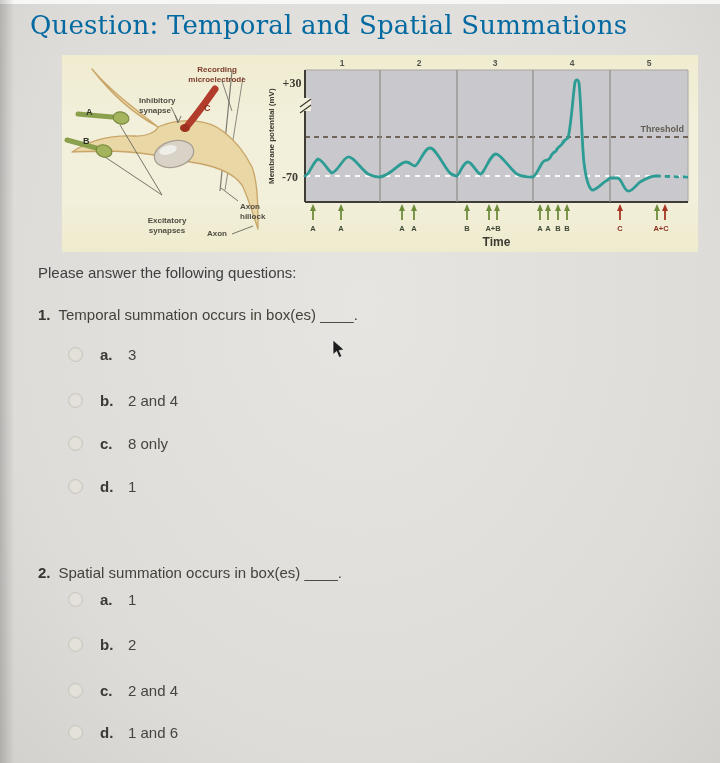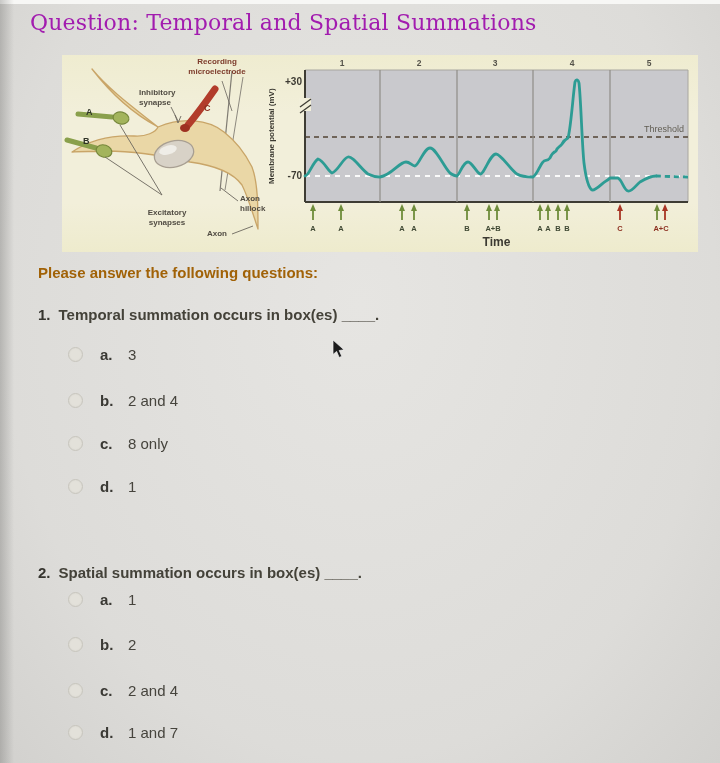--- a/index.html
+++ b/index.html
@@ -5,56 +5,56 @@
   html,body{margin:0;padding:0;}
   body{
     width:720px;height:763px;position:relative;overflow:hidden;
     background:radial-gradient(ellipse at 50% 40%, #e6e5e2 0%, #dddcd9 70%, #d2d1ce 100%);
     font-family:"Liberation Sans", sans-serif;
   }
   .edge-top{position:absolute;left:0;top:0;width:100%;height:4px;background:#f7f7f5;}
   .edge-left{position:absolute;left:0;top:0;width:14px;height:100%;background:linear-gradient(90deg, rgba(80,80,78,.28), rgba(80,80,78,0));}
   .title{
     position:absolute;left:30px;top:10px;width:660px;
-    font-family:"DejaVu Serif", serif;font-size:22px;font-weight:500;color:#a21caf;letter-spacing:.2px;
+    font-family:"DejaVu Serif", serif;font-size:26px;font-weight:500;color:#0369a1;letter-spacing:.2px;
   }
   
   .figure{
     position:absolute;left:62px;top:55px;width:636px;height:197px;
     background:linear-gradient(180deg,#efecd0 0%, #f2efda 30%, #f2efda 75%, #eeebcd 100%);
   }
   .figure svg{position:absolute;left:0;top:0;}
   .flabel{position:absolute;line-height:1.25;color:#514c43;font-size:8px;font-weight:700;}
-  .prelines{white-space:pre-line;}
+  .prelines{white-space:pre-line;margin-top:8px;}
   .lbl-recording{left:113px;top:2px;width:84px;text-align:center;color:#7d3b2b;}
   .lbl-inhibitory{left:77px;top:33px;width:62px;text-align:left;}
   .lbl-excitatory{left:71px;top:153px;width:68px;text-align:center;}
   .lbl-hillock{left:178px;top:139px;width:44px;text-align:left;}
   .lbl-axon{left:145px;top:174px;width:36px;text-align:left;}
   .lbl-a{left:24px;top:52px;width:12px;color:#2e3226;font-size:9px;}
   .lbl-b{left:21px;top:81px;width:12px;color:#2e3226;font-size:9px;}
   .lbl-c{left:142px;top:48px;width:12px;color:#8c2f20;font-size:9px;}
   .ylabel{
     position:absolute;left:202px;top:15px;height:132px;width:14px;
     writing-mode:vertical-rl;transform:rotate(180deg);
     display:flex;align-items:center;justify-content:center;
     font-size:8px;font-weight:700;color:#3d3b33;
   }
-  .ytick{position:absolute;font-size:10px;font-weight:700;color:#3d3b33;text-align:right;}
+  .ytick{position:absolute;font-size:12px;font-weight:700;color:#3d3b33;text-align:center;font-family:Liberation Serif, serif;}
   .ytick-top{left:220px;top:21px;width:20px;}
   .ytick-bottom{left:216px;top:115px;width:24px;}
-  .lbl-threshold{position:absolute;left:520px;top:69px;width:102px;text-align:right;font-size:9px;font-weight:400;color:#615d53;}
+  .lbl-threshold{position:absolute;left:520px;top:69px;width:102px;text-align:right;font-size:9px;font-weight:700;color:#615d53;}
   .lbl-time{position:absolute;left:384px;top:180px;width:101px;text-align:center;font-size:12px;font-weight:700;color:#3c3a32;}
   .boxnum{font-size:8.5px;font-weight:700;fill:#55534a;}
   .stimletter{font-size:7.5px;font-weight:700;}
   
-  .instructions{position:absolute;left:38px;top:264px;font-size:15px;font-weight:700;color:#a16207;}
+  .instructions{position:absolute;left:38px;top:264px;font-size:15px;font-weight:400;color:#404040;}
   .question{position:absolute;left:38px;font-size:15px;color:#444239;}
   .qnum{font-weight:700;color:#36352f;margin-right:8px;}
-  .qtext{font-weight:700;}
+  .qtext{font-weight:400;}
   .option{position:absolute;left:68px;display:flex;align-items:center;cursor:default;}
   .radio{
     width:13px;height:13px;border-radius:50%;flex:0 0 auto;
     border:1.5px solid #c7c5bd;background:#e3e1da;box-shadow:inset 0 0 2px rgba(0,0,0,.06);
   }
   .olet{font-size:15px;font-weight:700;color:#3a3934;margin-left:17px;width:28px;}
   .oval{font-size:15px;font-weight:500;color:#46443d;}
   .cursor{position:absolute;left:332px;top:340px;width:14px;height:19px;}
 </style>
 </head>
@@ -223,18 +223,18 @@
   <span class="oval">2</span>
 </div>
 <div class="option" style="top:682px;">
   <span class="radio"></span>
   <span class="olet">c.</span>
   <span class="oval">2 and 4</span>
 </div>
 <div class="option" style="top:724px;">
   <span class="radio"></span>
   <span class="olet">d.</span>
-  <span class="oval">1 and 7</span>
+  <span class="oval">1 and 6</span>
 </div>
 
 <svg class="cursor" viewBox="0 0 14 19">
   <path d="M1,0 L1,14.5 L4.6,11.4 L7.2,17.5 L9.8,16.3 L7.2,10.5 L12,9.8 Z" fill="#1c1c1c" stroke="#f4f4f4" stroke-width="0.7"></path>
 </svg>
 
 </body></html>

